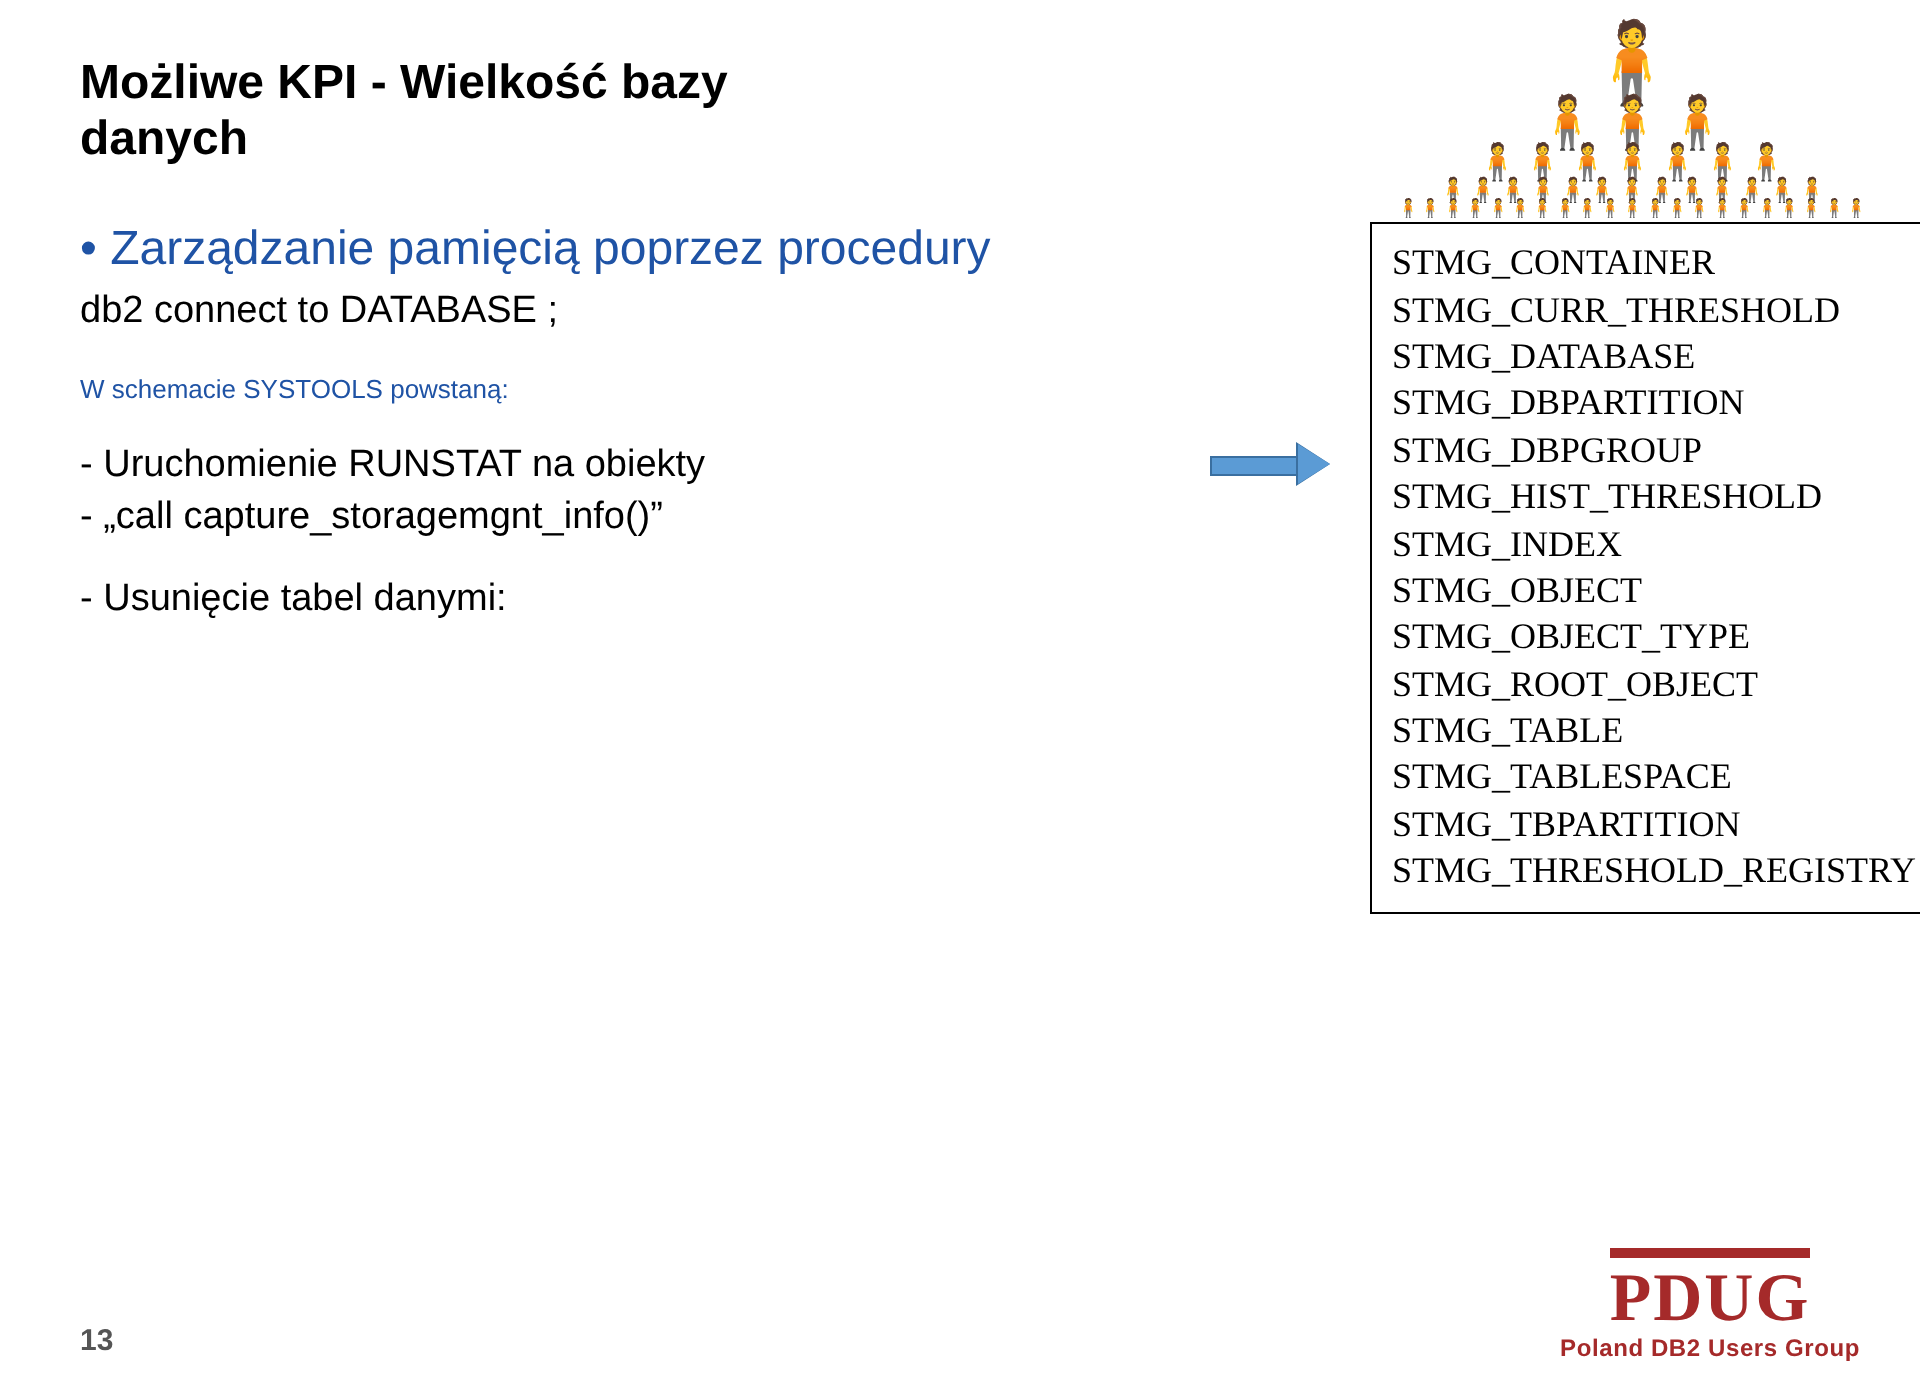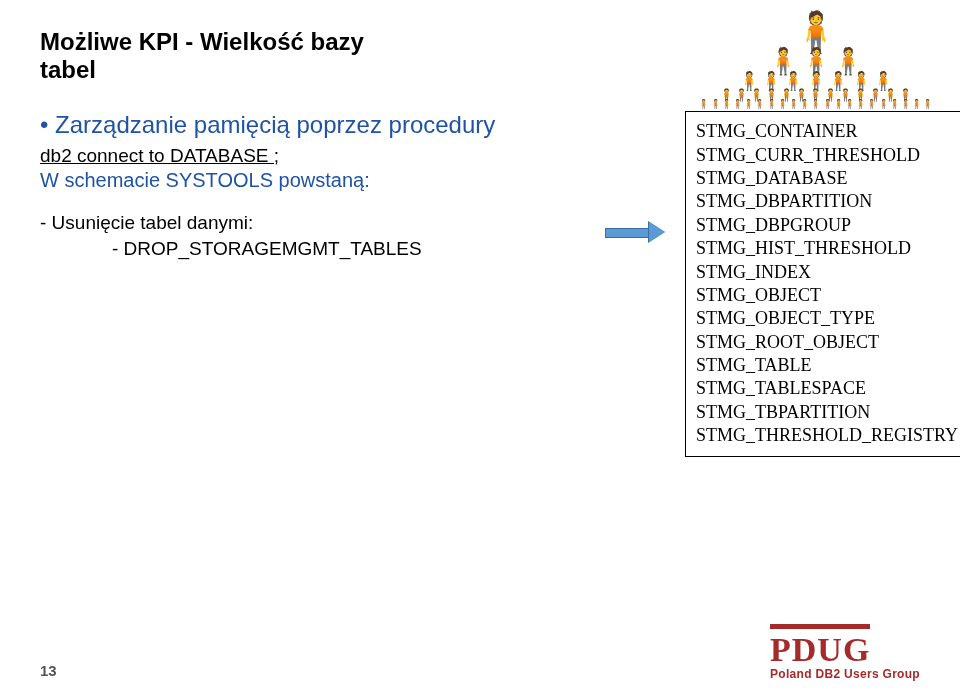--- a/index.html
+++ b/index.html
@@ -52,25 +52,25 @@
   }
   .bullet-heading {
     color: #1f53a5;
     font-size: 24px;
     margin-bottom: 4px;
   }
   .code-black {
     color: #000;
     font-size: 19px;
     line-height: 1.35;
-    text-decoration: underline;
+    margin-bottom: 18px;
   }
   .blue-line {
     color: #1f53a5;
-    font-size: 20px;
+    font-size: 13px;
     margin-bottom: 10px;
   }
   .sub-list {
     color: #000;
     font-size: 19px;
     line-height: 1.4;
     margin-bottom: 14px;
   }
   .sub-item {
     padding-left: 0px;
@@ -126,23 +126,23 @@
   .page-number {
     position: absolute;
     left: 40px;
     bottom: 20px;
     font-size: 15px;
     color: #555;
     font-weight: bold;
   }
   .logo {
     position: absolute;
-    right: 40px;
+    right: 30px;
     bottom: 18px;
-    text-align: left;
+    text-align: center;
   }
   .logo .brand {
     font-family: Georgia, serif;
     font-size: 34px;
     font-weight: bold;
     color: #a52a2a;
     border-top: 5px solid #a52a2a;
     display:inline-block;
     padding-top:2px;
     letter-spacing: 1px;
@@ -163,38 +163,41 @@
   <div class="people-graphic">
     <div class="people-row p1">🧍</div>
     <div class="people-row p2">🧍🧍🧍</div>
     <div class="people-row p3">🧍🧍🧍🧍🧍🧍🧍</div>
     <div class="people-row p4">🧍🧍🧍🧍🧍🧍🧍🧍🧍🧍🧍🧍🧍</div>
     <div class="people-row p5">🧍🧍🧍🧍🧍🧍🧍🧍🧍🧍🧍🧍🧍🧍🧍🧍🧍🧍🧍🧍🧍</div>
   </div>
 
   <div class="title">
     <span>Możliwe KPI - Wielkość bazy</span><br>
-    <span>tabel</span>
+    <span>danych</span>
   </div>
 
   <div class="content-row">
 
     <div class="left-col">
       <div class="bullet-heading">• Zarządzanie pamięcią poprzez procedury</div>
       <div class="code-black">
         <div>db2 connect to DATABASE ;</div>
       </div>
 
       <div class="blue-line">W schemacie SYSTOOLS powstaną:</div>
       <div style="height:8px"></div>
 
+      <div class="sub-list">
+        <div class="sub-item">- Uruchomienie RUNSTAT na obiekty</div>
+        <div class="sub-item">-  „call capture_storagemgnt_info()”</div>
+      </div>
 
       <div class="sub-list">
         <div class="sub-item">-   Usunięcie tabel danymi:</div>
-        <div class="sub-item-2">-   DROP_STORAGEMGMT_TABLES</div>
       </div>
     </div>
 
     <div class="arrow-cell">
       <div class="arrow">
         <div class="shaft"></div>
         <div class="head-border"></div>
         <div class="head"></div>
       </div>
     </div>

